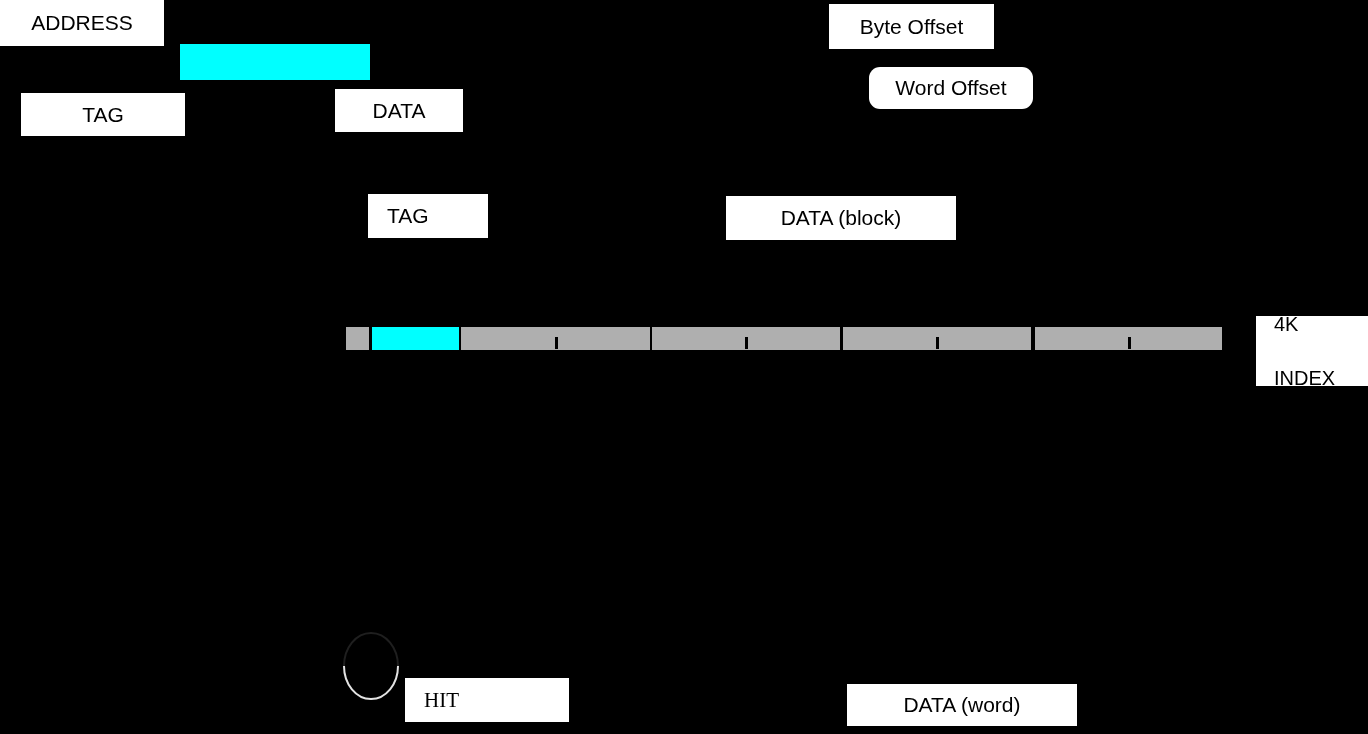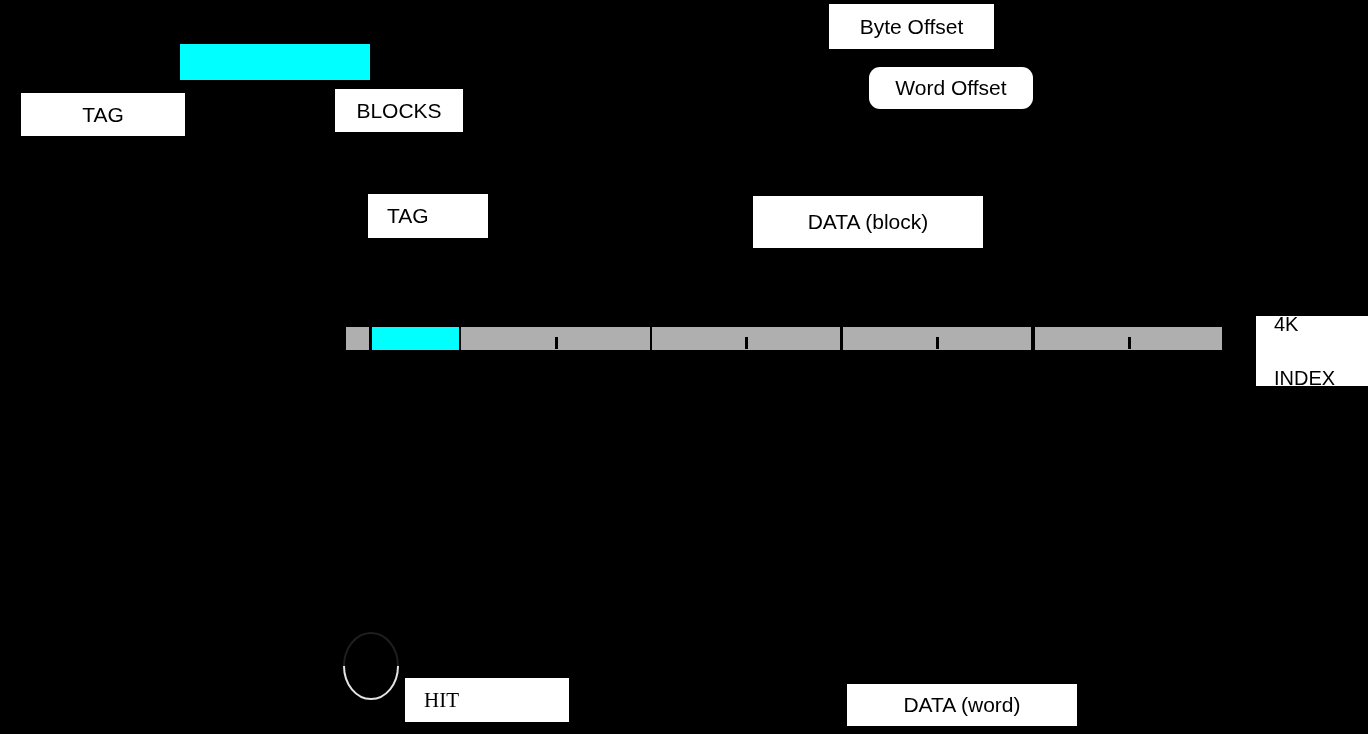--- a/index.html
+++ b/index.html
@@ -59,34 +59,35 @@
     margin-left:-1px;
     background:#000;
   }
   .arc-svg{position:absolute;}
 </style>
 </head>
 <body>
 
 <div id="stage">
 
+  <div class="label-box" style="left:0;top:33;width:164px;height:46px;">ADDRESS</div>
 
   <div class="cyan-rect" style="left:180px;top:44px;width:190px;height:36px;"></div>
 
   <div class="label-box" style="left:21px;top:93px;width:164px;height:43px;">TAG</div>
 
-  <div class="label-box" style="left:335px;top:89px;width:128px;height:43px;">BLOCKS</div>
+  <div class="label-box" style="left:335px;top:89px;width:128px;height:43px;">DATA</div>
 
   <div class="label-box" style="left:781px;top:4px;width:165px;height:45px;margin-left:48px;">Byte Offset</div>
 
   <div class="label-box" style="left:869px;top:67px;width:164px;height:42px;border-radius:11px;">Word Offset</div>
 
   <div class="label-box left" style="left:368px;top:194px;width:120px;height:44px;">TAG</div>
 
-  <div class="label-box" style="left:753px;top:196px;width:230px;height:52px;">DATA (block)</div>
+  <div class="label-box" style="left:726px;top:196px;width:230px;height:44px;">DATA (block)</div>
 
   <div id="blocks-bar" style="top: 327px; height: 23px;">
       <div class="bar-seg" style="left: 346px; width: 23px; background: rgb(175, 175, 175);"></div>
       <div class="bar-seg" style="left: 372px; width: 87px; background: rgb(0, 255, 255);"></div>
       <div class="bar-seg" style="left: 461px; width: 189px; background: rgb(175, 175, 175);">
         <div class="bar-tick"></div>
       </div>
       <div class="bar-seg" style="left: 652px; width: 188px; background: rgb(175, 175, 175);">
         <div class="bar-tick"></div>
       </div>

